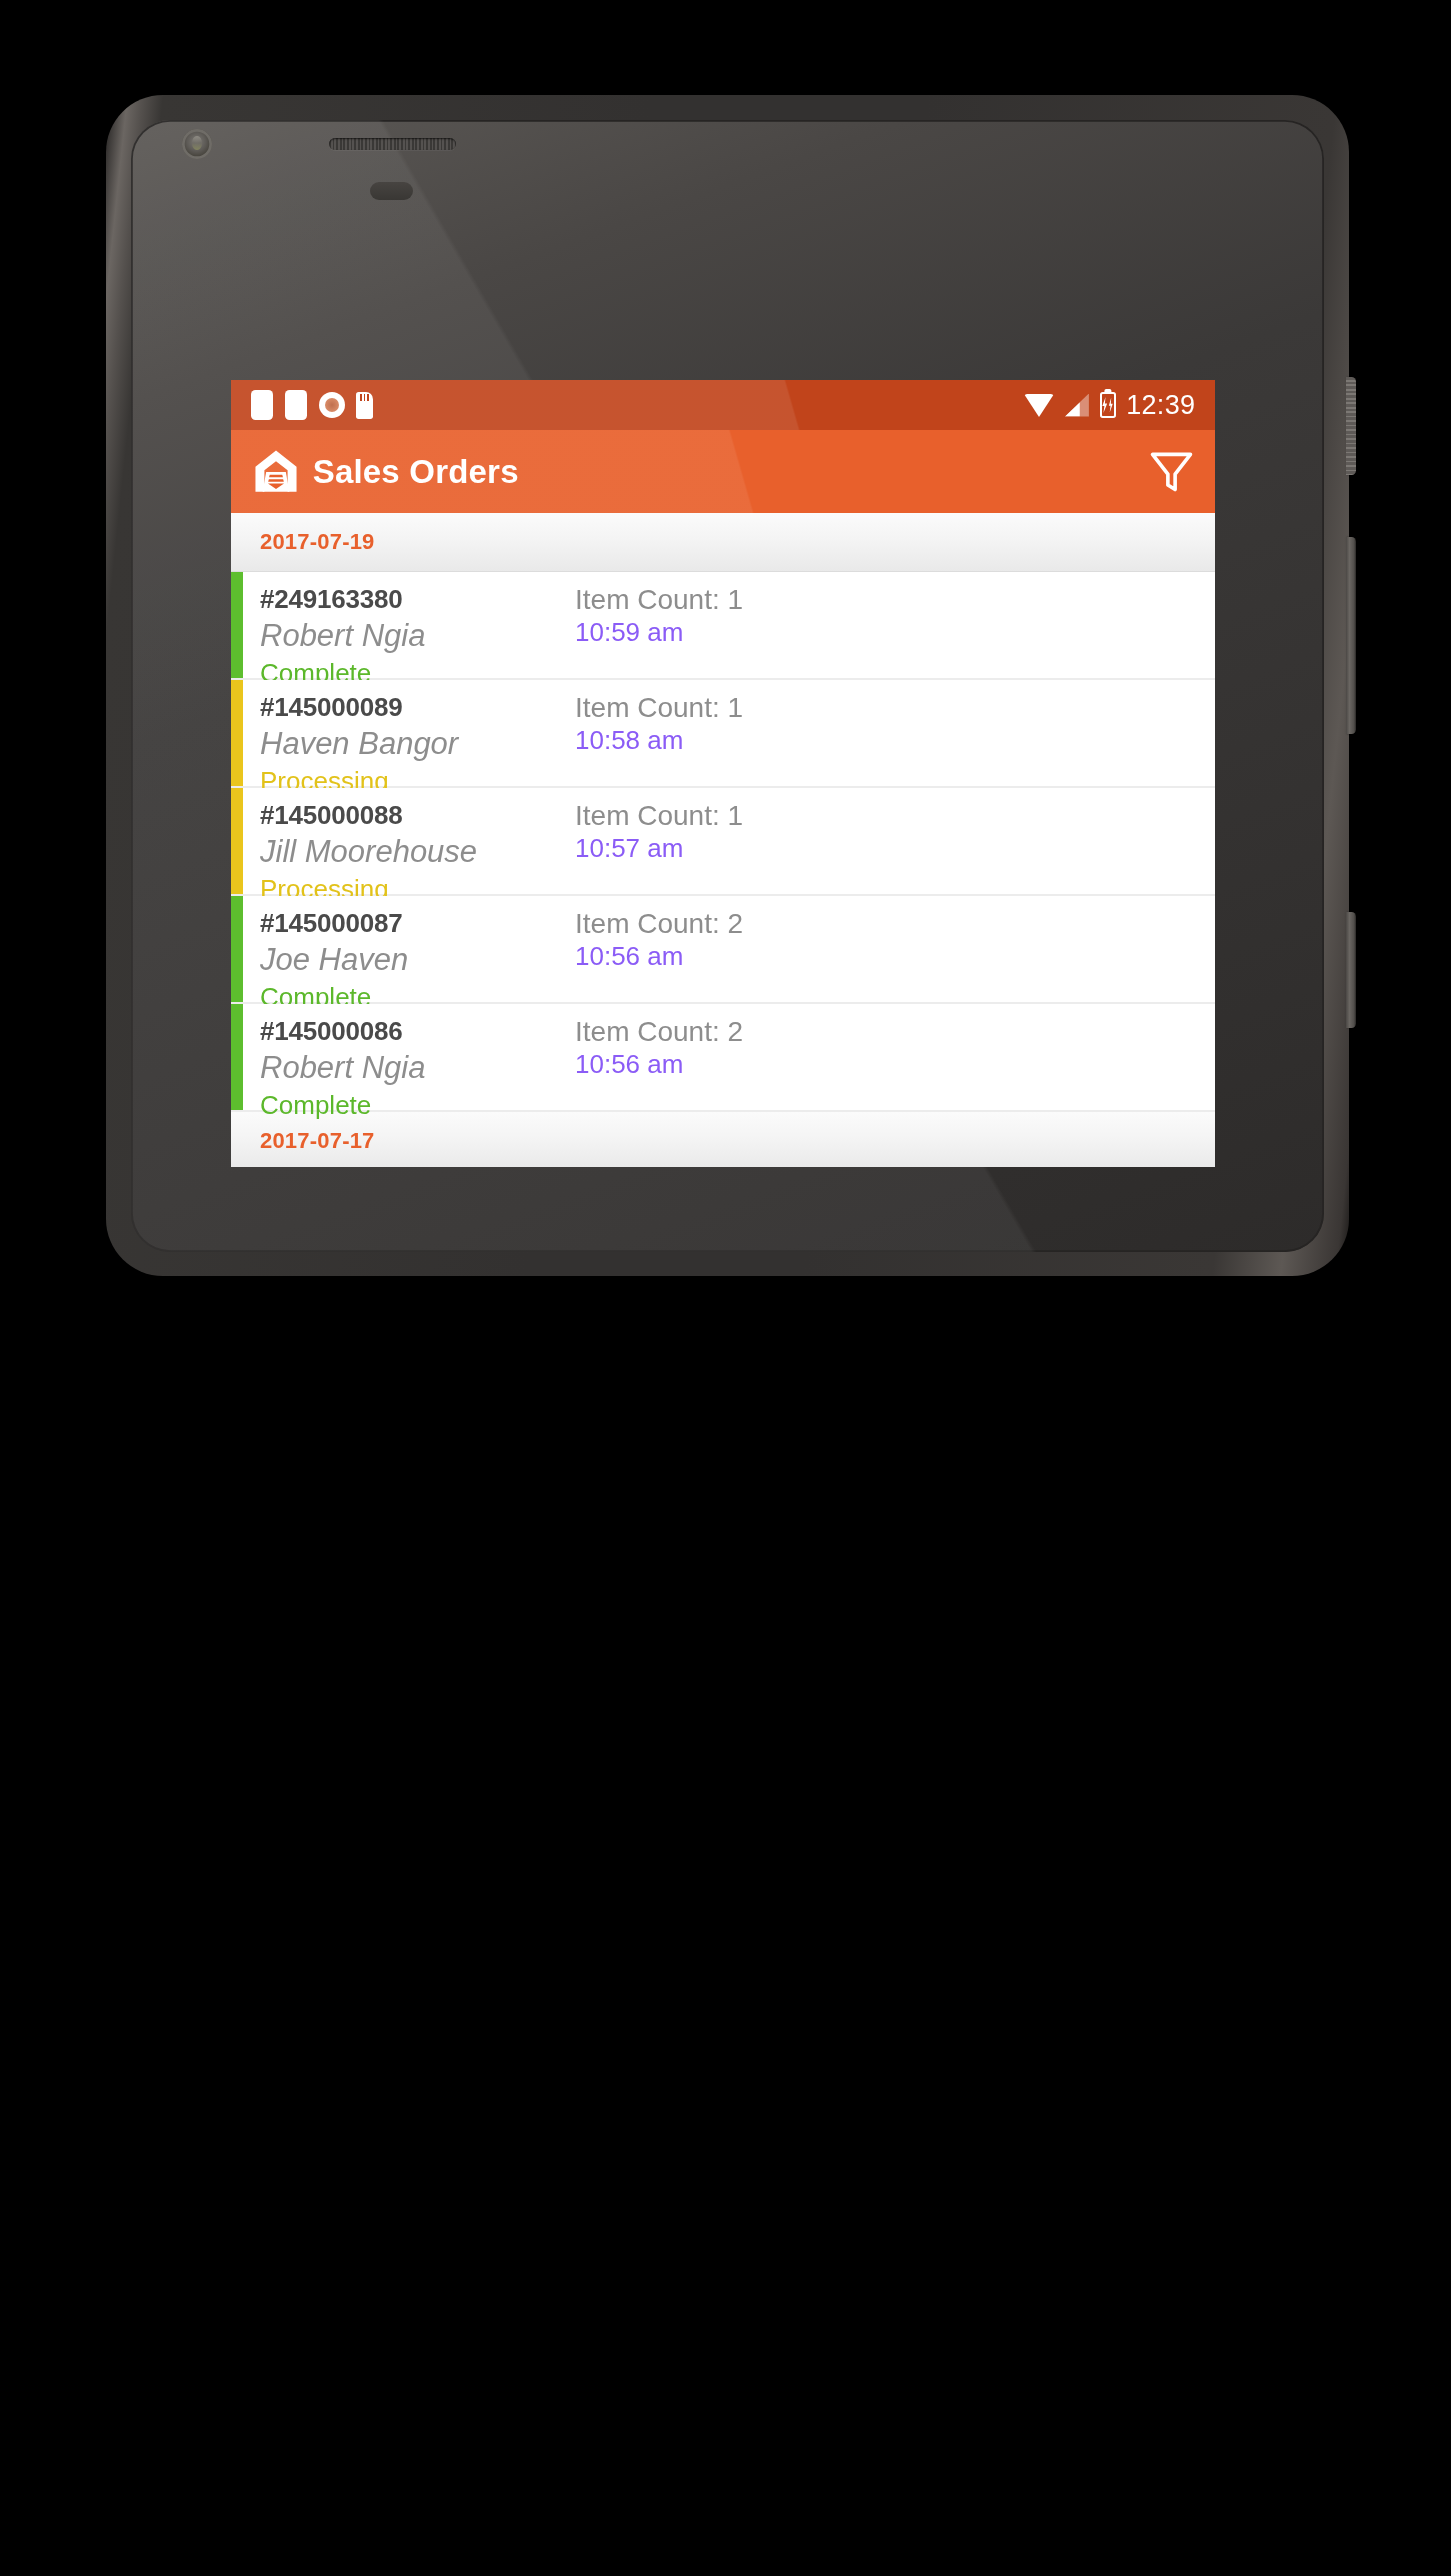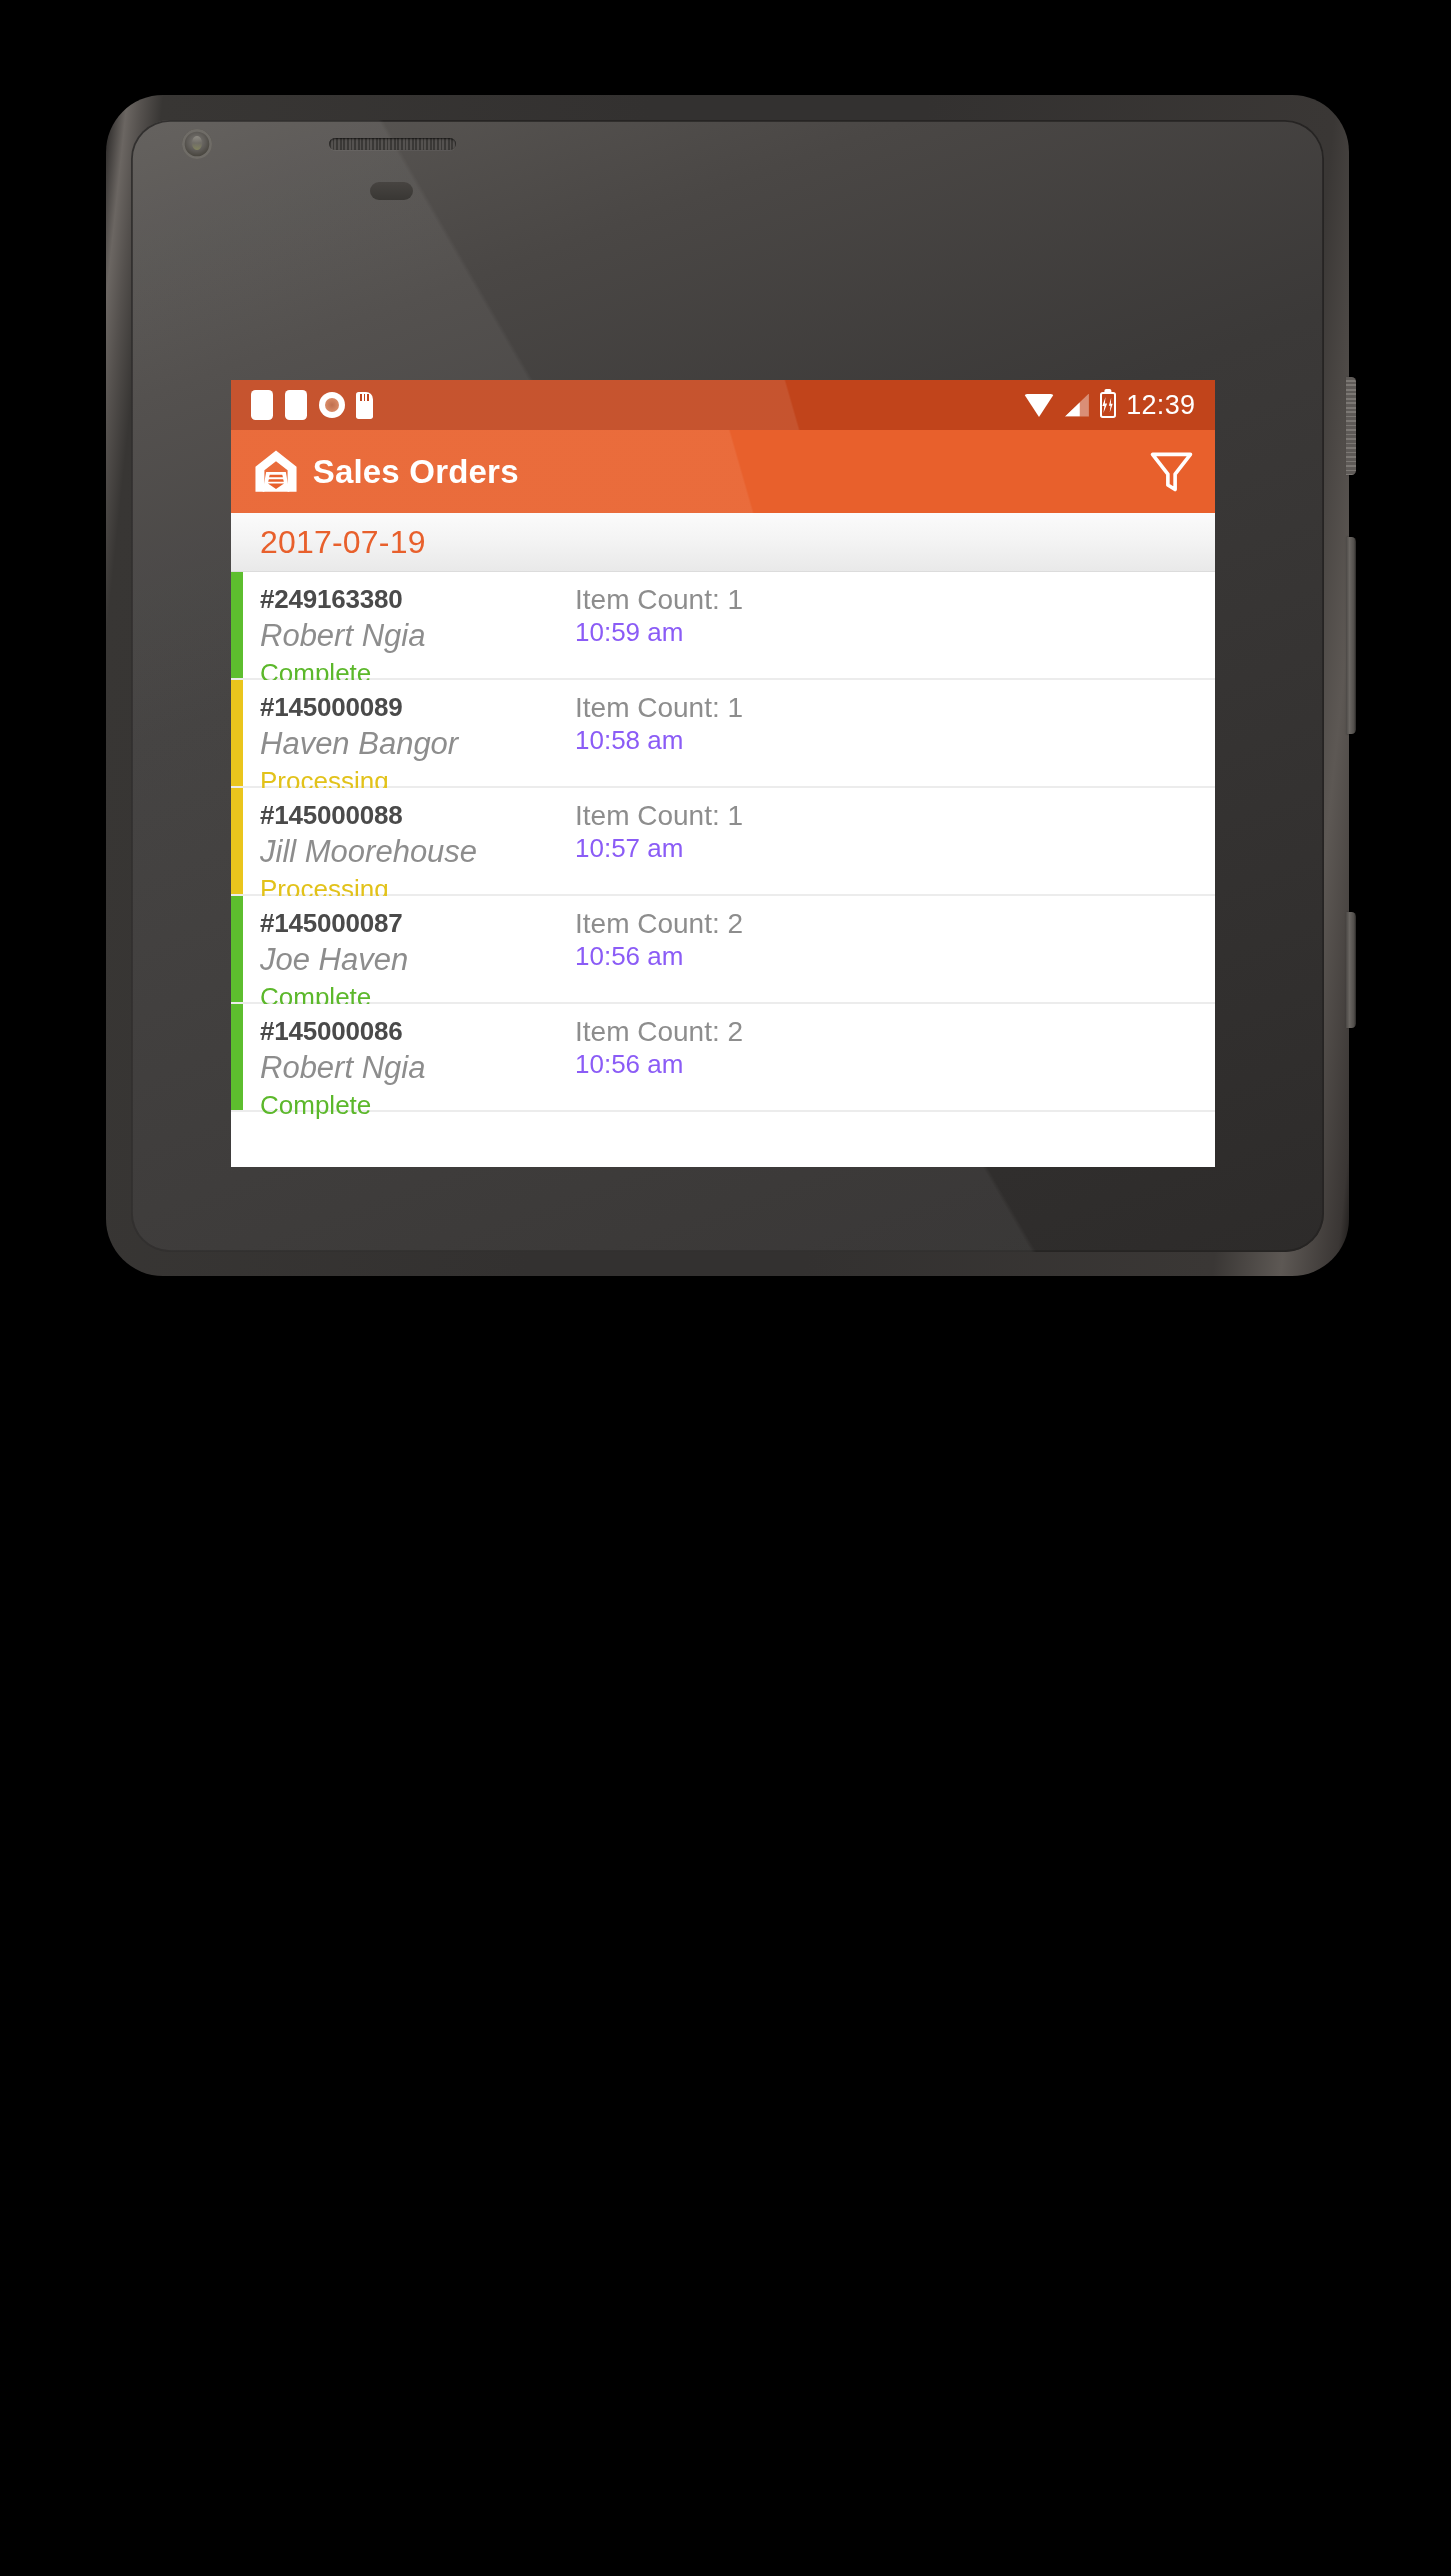--- a/index.html
+++ b/index.html
@@ -246,22 +246,22 @@
   .date-header {
     height: 59px;
     background: linear-gradient(180deg, #fbfbfb 0%, #f4f4f4 45%, #e9e9e9 100%);
     display: flex;
     align-items: center;
     padding-left: 29px;
     border-bottom: 0.9px solid #dcdcdc;
   }
   .date-header .date-text {
     color: #e8602c;
-    font-size: 32px;
-    font-weight: 400;
+    font-size: 22px;
+    font-weight: 700;
     letter-spacing: 0.2px;
   }
 
   .order-row {
     position: relative;
     height: 108px;
     background: #fff;
     border-bottom: 2.7px solid #ececec;
     padding: 12.5px 0 0 29px;
     display: block;
@@ -438,18 +438,21 @@
             <div class="cust-name">Robert Ngia</div>
             <div class="status" style="color: rgb(92, 184, 43);">Complete</div>
           </div>
           <div class="col-right">
             <div class="item-count">Item Count: 2</div>
             <div class="order-time">10:56 am</div>
           </div>
         </div>
       </div>
 
+      <div class="date-header">
+        <span class="date-text">2017-07-17</span>
+      </div>
 
     </div>
 
   </div>
 </div>
 
 
 </body></html>

